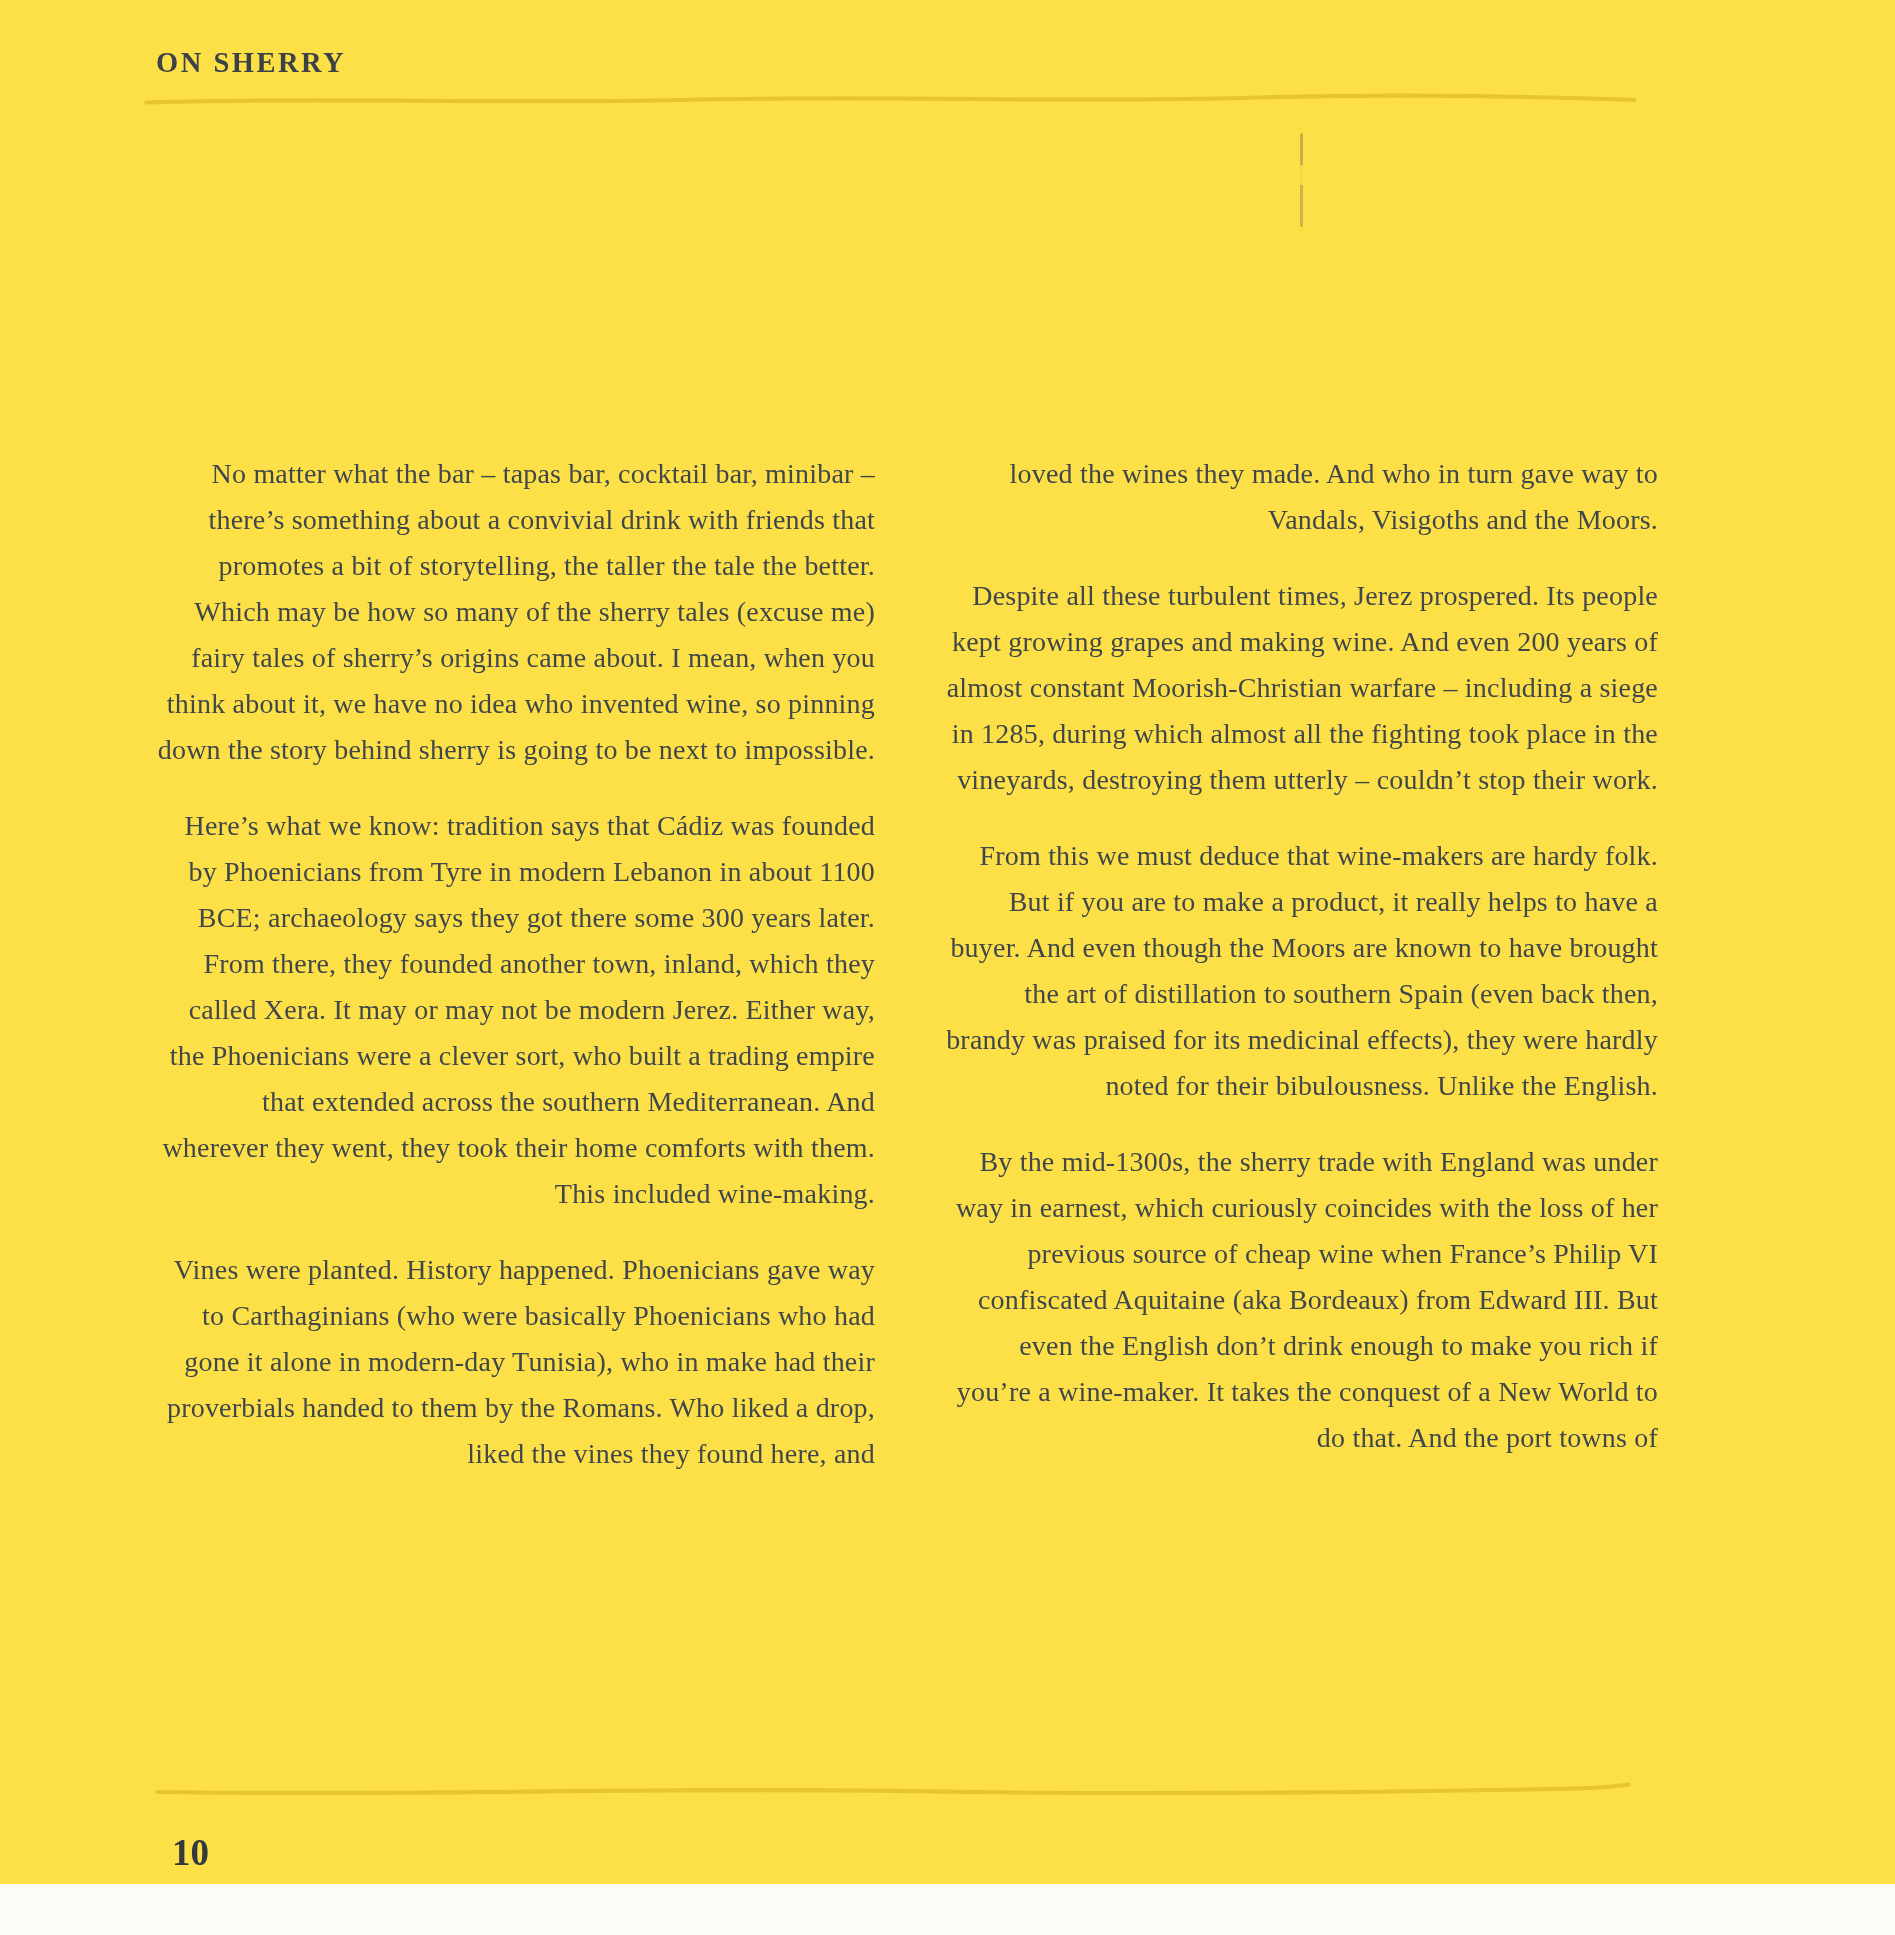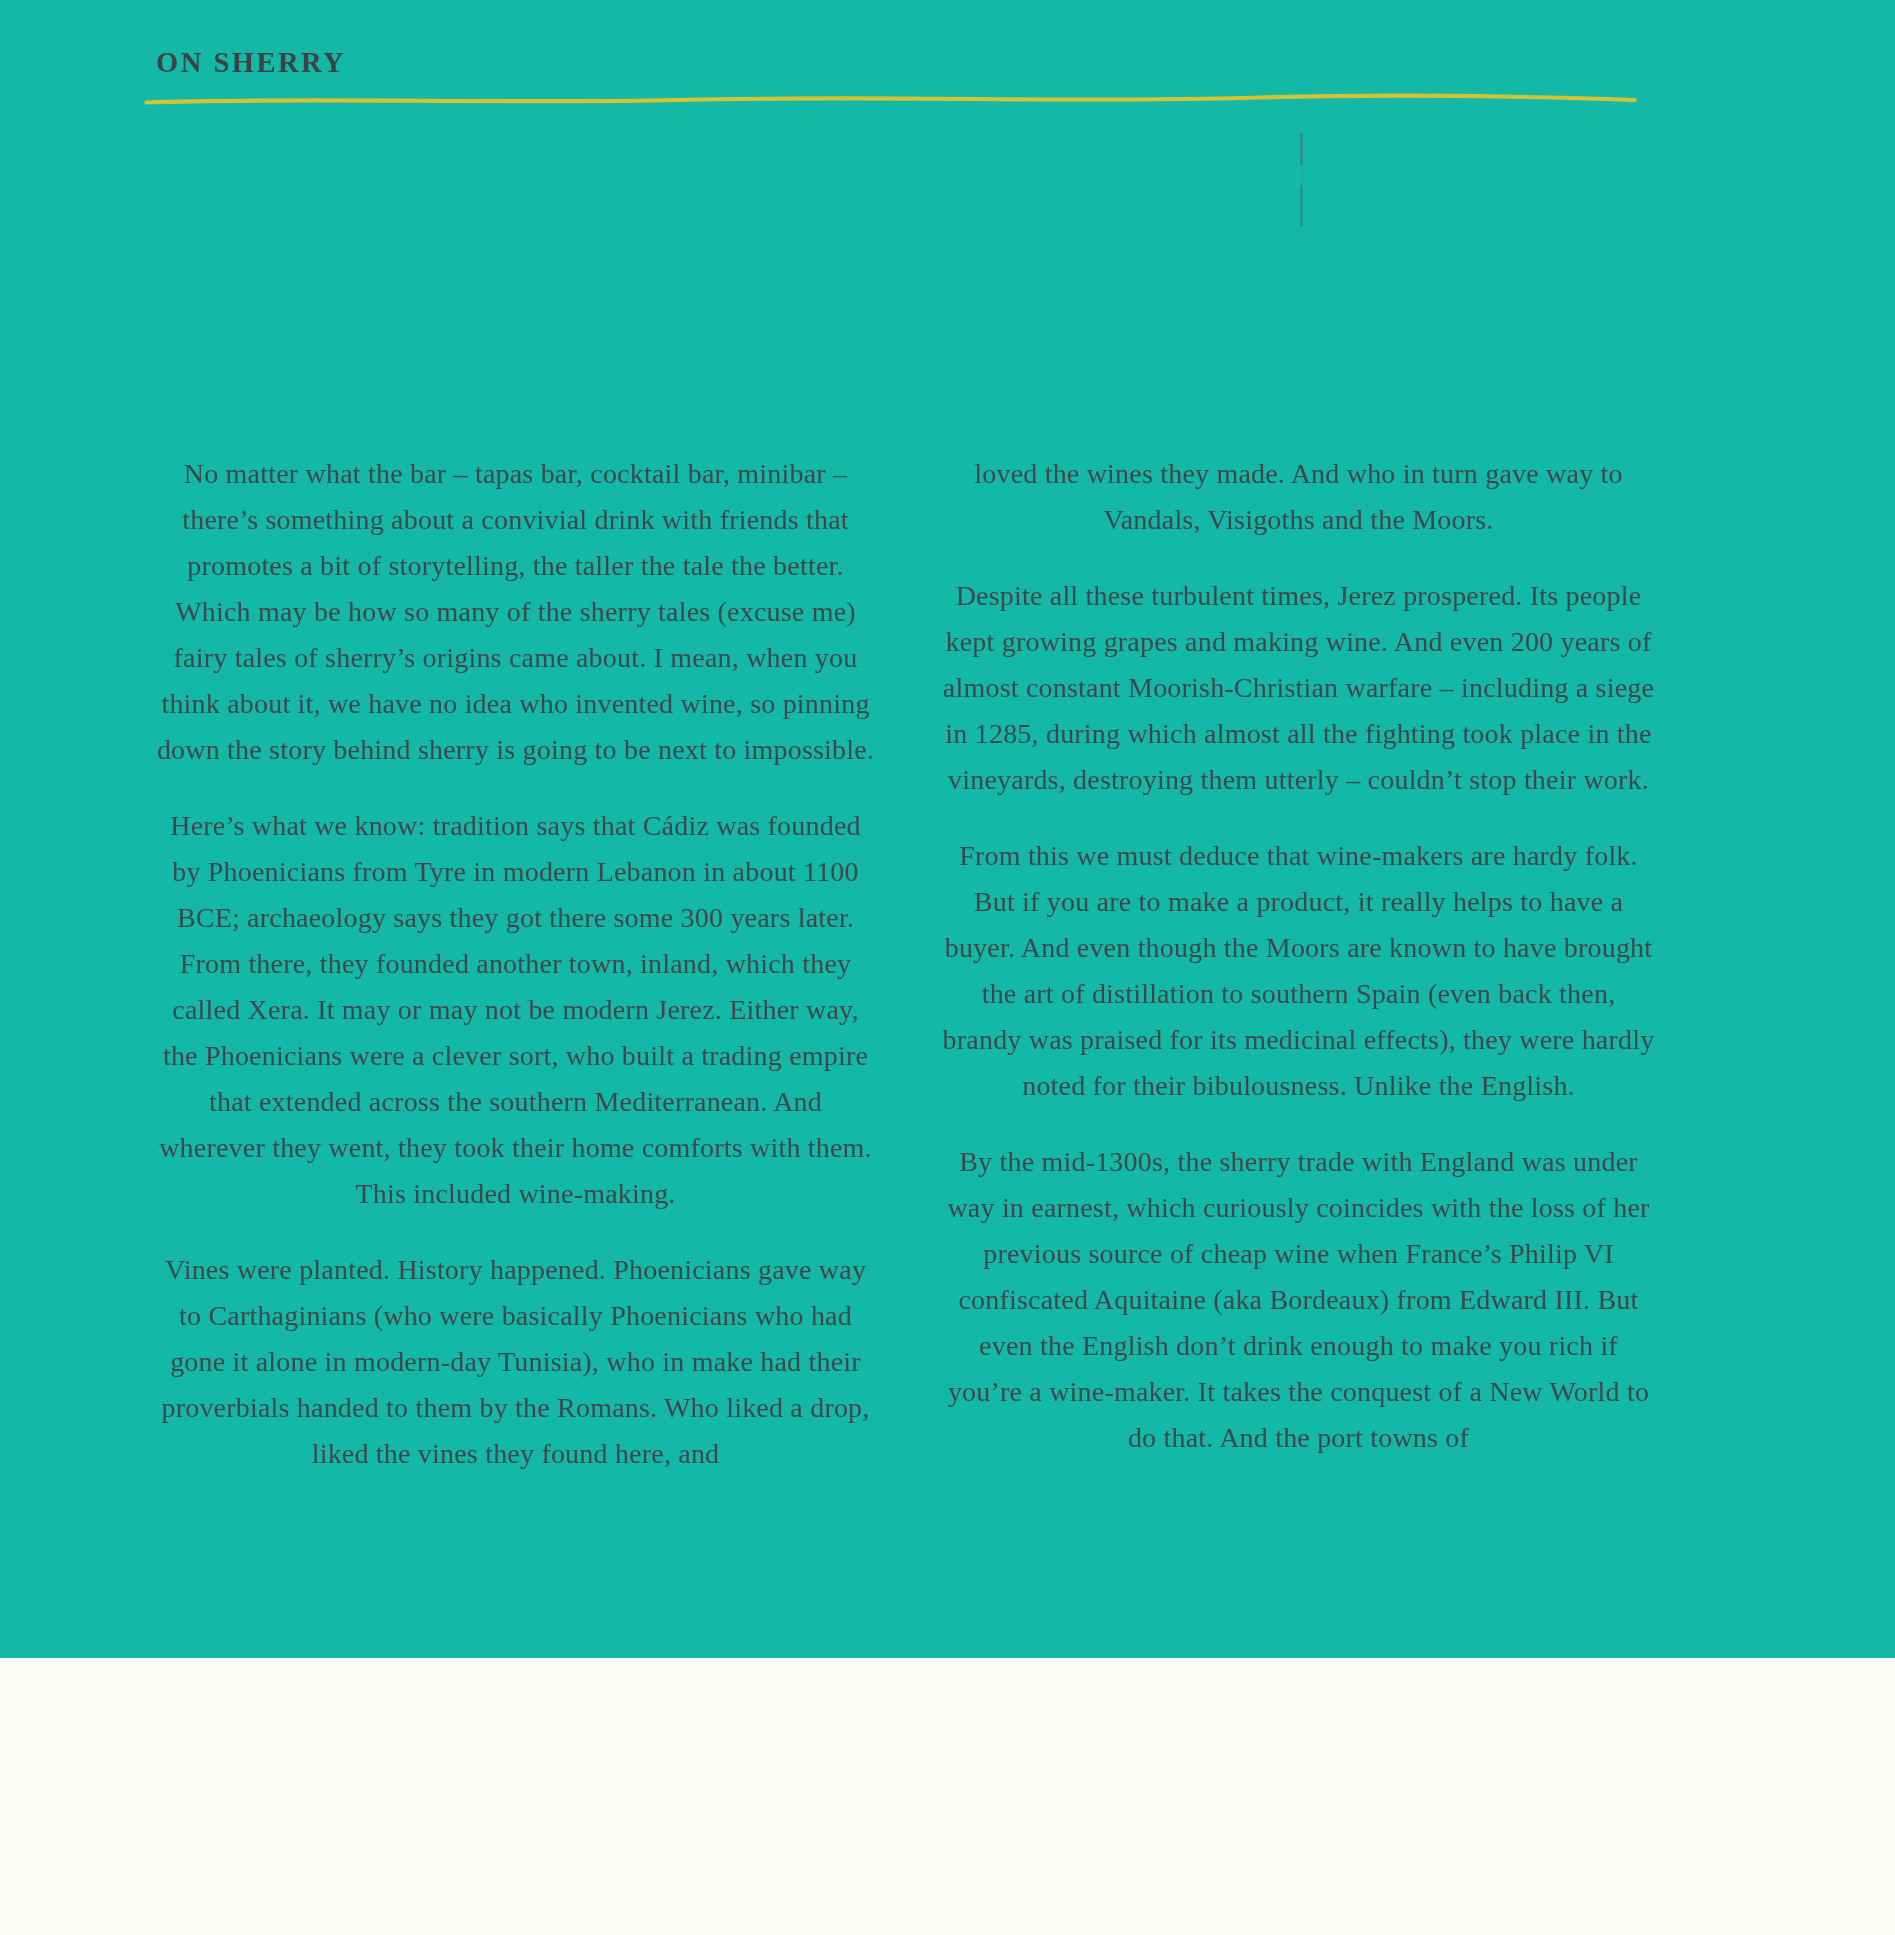--- a/index.html
+++ b/index.html
@@ -7,22 +7,22 @@
   html, body {
     width: 1896px;
     height: 1936px;
     background: #fbfbf8;
     font-family: "Liberation Serif", serif;
   }
 
   .page {
     position: relative;
     width: 1896px;
-    height: 1658px;
-    background: #14b8a6;
+    height: 1884px;
+    background: #fde047;
     overflow: hidden;
   }
 
   .running-head {
     position: absolute;
     left: 156px;
     top: 47px;
     font-size: 28.5px;
     font-weight: bold;
     letter-spacing: 2.5px;
@@ -60,21 +60,21 @@
     width: 719px;
     flex: 0 0 719px;
   }
 
   .col p {
     font-size: 28px;
     line-height: 46px;
     color: #40474a;
     letter-spacing: 0.2px;
     margin-bottom: 30px;
-    text-align: center;
+    text-align: right;
   }
 
   .page-number {
     position: absolute;
     left: 172px;
     top: 1831px;
     font-size: 37px;
     font-weight: bold;
     color: #33393c;
     font-family: "Liberation Serif", serif;

